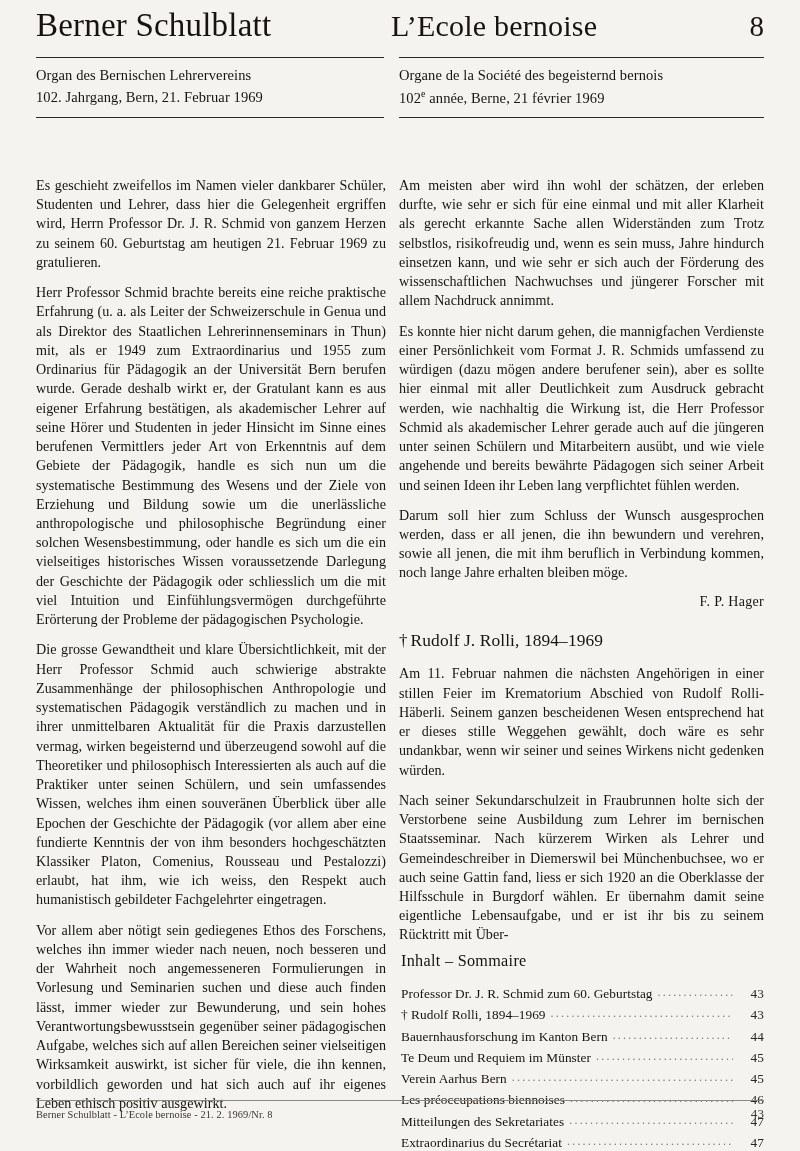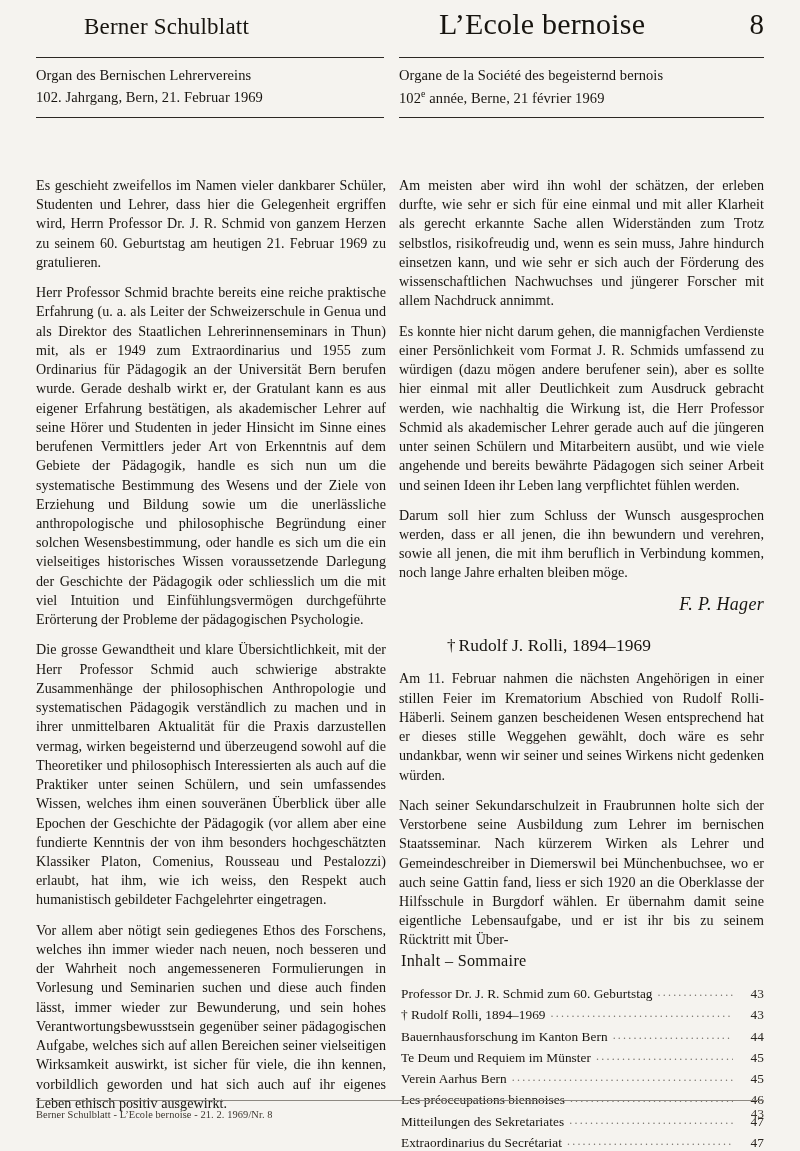--- a/index.html
+++ b/index.html
@@ -25,25 +25,24 @@
   .masthead {
     position: absolute;
     left: 36px;
     top: 8px;
     width: 728px;
     display: flex;
     align-items: baseline;
   }
   .mast-de {
     width: 355px;
-    font-size: 23px;
+    font-size: 33px;
     letter-spacing: 0.2px;
     line-height: 1.05;
     white-space: nowrap;
-    margin-left: 48px;
   }
   .mast-fr {
     flex: 1;
     font-size: 30px;
     letter-spacing: 0.2px;
     line-height: 1.05;
     white-space: nowrap;
   }
   .mast-issue {
     font-size: 29px;
@@ -100,39 +99,37 @@
 
   h2.article-title {
     margin: 0 0 13px 0;
     font-size: 17.4px;
     font-weight: normal;
     line-height: 1.25;
     letter-spacing: 0.1px;
   }
   h2.article-title.obit {
     margin-top: 2px;
-    margin-left: 48px;
   }
   .dagger { font-size: 17px; margin-right: 3px; }
 
   p.body {
     margin: 0 0 11px 0;
     font-size: 14.1px;
     line-height: 1.365;
     text-align: justify;
     text-justify: inter-word;
     hyphens: manual;
     letter-spacing: 0.05px;
   }
   p.body:last-child { margin-bottom: 0; }
 
   .signature {
     margin: 2px 0 20px 0;
-    font-size: 18px;
-    font-style: italic;
+    font-size: 14px;
     text-align: right;
     letter-spacing: 0.3px;
   }
 
   
   .toc {
     position: absolute;
     left: 401px;
     top: 952px;
     width: 363px;

